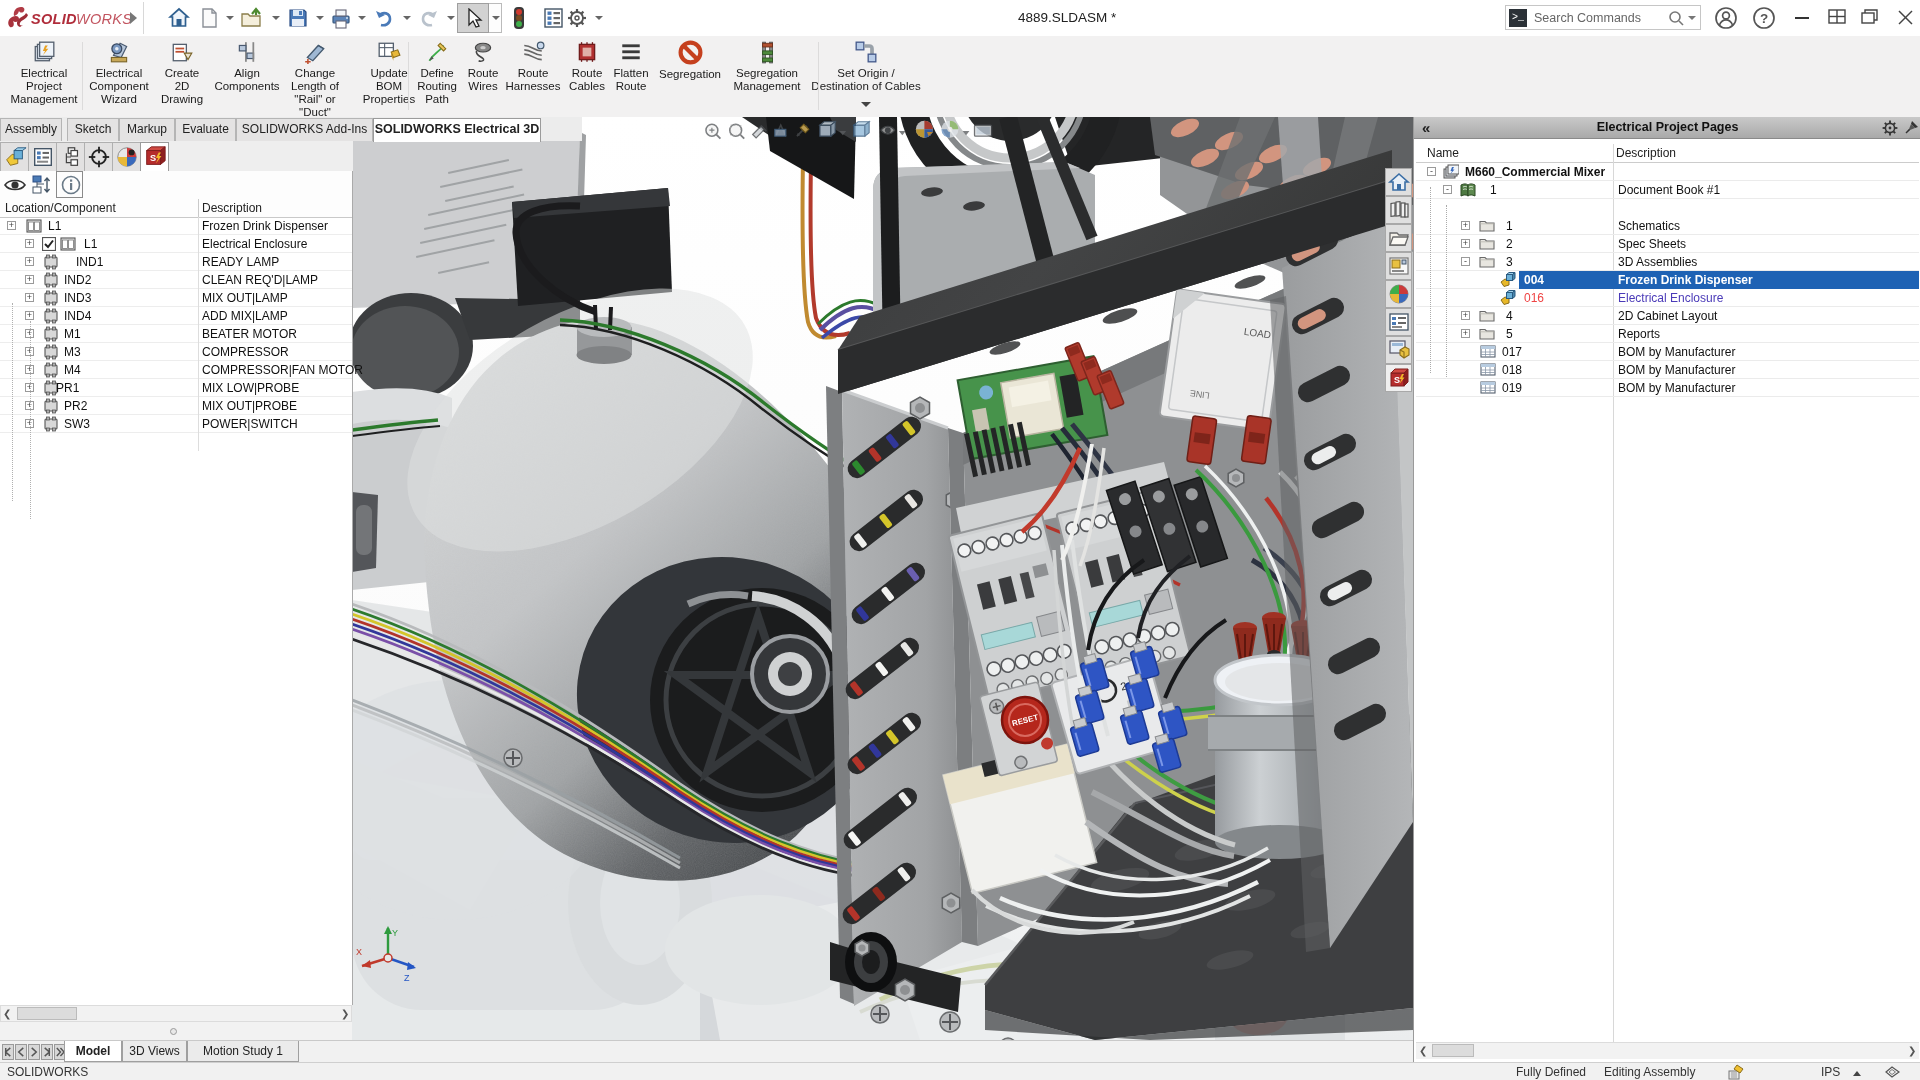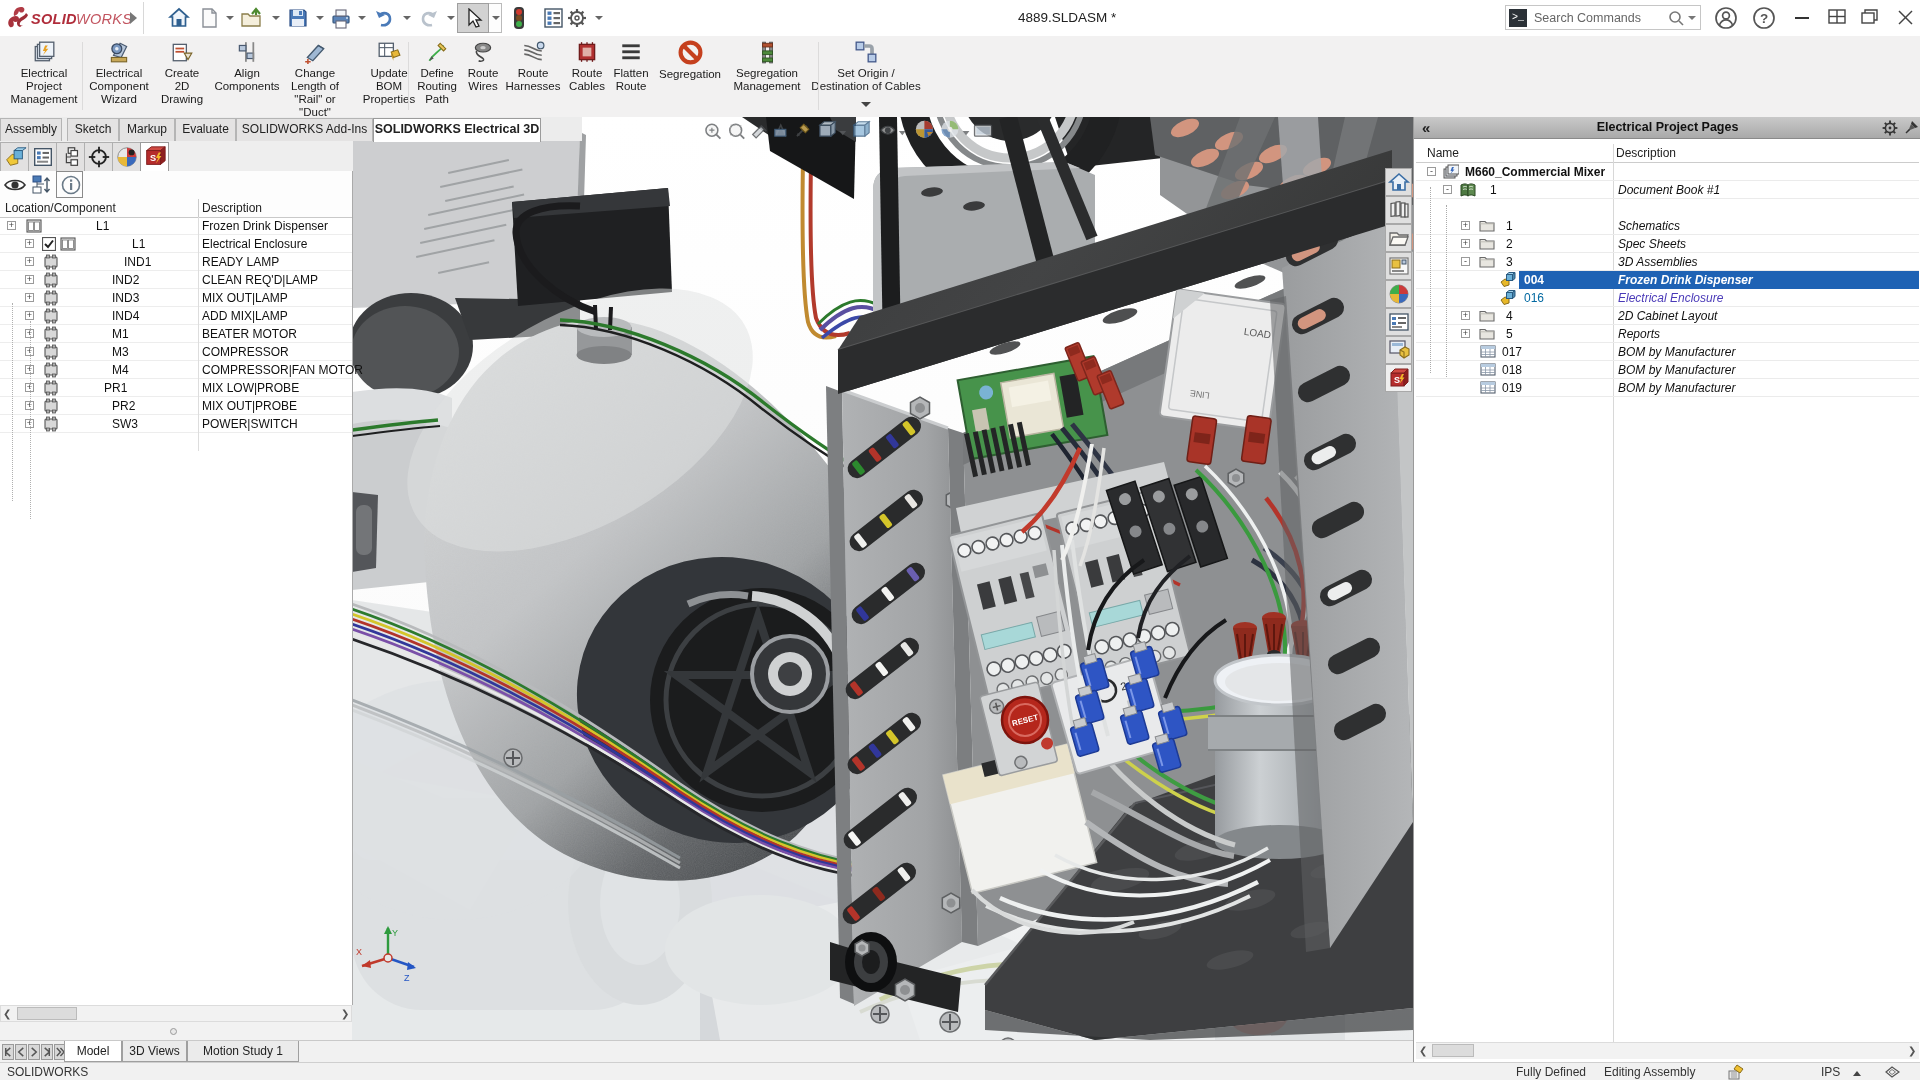--- a/index.html
+++ b/index.html
@@ -20,36 +20,36 @@
   .rtab.active { background:#ffffff; font-weight:bold; font-size:12.5px; border-color:#9b9b9b; height:24px; z-index:3; }
   #leftpanel { position:absolute; left:0; top:141px; width:353px; height:864px; background:#ffffff; border-right:1px solid #aaa; z-index:4; }
   #lp-tabs { position:absolute; left:0; top:0px; width:353px; height:30px; background:#eeeeee; }
   .lptab { position:absolute; top:1px; width:29px; height:29px; background:#e2e1e1; border:1px solid #b0b0b0; border-bottom:none; }
   .lptab.active { background:#fff; height:29px; z-index:2; border-color:#9b9b9b; }
   #lp-bar2 { position:absolute; left:0; top:30px; width:352px; height:28px; background:#fdfdfd; }
   #lp-headers { position:absolute; left:0; top:58px; width:352px; height:19px; background:#fdfdfd; border-bottom:1px solid #c9c9c9; font-size:12px; color:#222; }
   #lp-rows { position:absolute; left:0; top:76px; width:352px; }
   .lrow { position:absolute; left:0; width:352px; height:18px; border-bottom:1px solid #ededed; font-size:12px; color:#111; }
   .lrow .c2 { position:absolute; left:202px; top:2px; white-space:nowrap; }
-  .lrow .lbl { position:absolute; top:2px;margin-left:48px; }
+  .lrow .lbl { position:absolute; top:2px; }
   .pm { position:absolute; top:4px; width:9px; height:9px; border:1px solid #9a9a9a; background:#fff; font-size:9px; line-height:7px; text-align:center; color:#444; }
   .coldiv { position:absolute; left:198px; top:0; width:1px; background:#dddddd; }
   #lp-hscroll { position:absolute; left:0; top:1005px; width:352px; height:17px; background:#f2f2f2; border:1px solid #dcdcdc; }
   #belowpanel { position:absolute; left:0; top:1022px; width:352px; height:18px; background:#f2f2f2; }
   #bottomstrip { position:absolute; left:0; top:1040px; width:1920px; height:22px; background:#f1f1f1; border-top:1px solid #c9c9c9; }
   .btab { position:absolute; top:0px; height:21px; background:#ebebeb; border:1px solid #9f9f9f; border-top:none; font-size:12px; color:#222; line-height:20px; text-align:center; }
-  .btab.active { background:#ffffff; font-weight:normal; }
+  .btab.active { background:#ffffff; font-weight:bold; }
   #statusbar { position:absolute; left:0; top:1062px; width:1920px; height:18px; background:#f1f1f1; border-top:1px solid #cfcfcf; font-size:12px; color:#333; }
   #rightpanel { position:absolute; left:1413px; top:117px; width:507px; height:945px; background:#ffffff; border-left:1px solid #9a9a9a; }
   #rp-header { position:absolute; left:0; top:0; width:507px; height:22px; background:linear-gradient(#c9c9c9,#a9a9a9); border-bottom:1px solid #8a8a8a; }
   #rp-header .ttl { position:absolute; left:0; right:0; top:3px; text-align:center; font-size:12.5px; font-weight:bold; color:#111; }
   #rp-cols { position:absolute; left:2px; top:27px; width:503px; height:19px; font-size:12px; color:#222; border-bottom:1px solid #cccccc; }
   .rrow { position:absolute; left:2px; width:503px; height:18px; font-size:12px; color:#111; border-bottom:1px solid #ebebeb; }
   .rrow .nm { position:absolute; top:2px; white-space:nowrap; }
-  .rrow .dsc { position:absolute; left:202px; top:2px; white-space:nowrap;font-style:italic; }
+  .rrow .dsc { position:absolute; left:202px; top:2px; white-space:nowrap; }
   #rp-coldiv { position:absolute; left:199px; top:27px; width:1px; height:913px; background:#d8d8d8; }
   #rp-hscroll { position:absolute; left:2px; top:925px; width:503px; height:17px; background:#f2f2f2; border-top:1px solid #dcdcdc; }
   #taskstrip { position:absolute; left:1385px; top:168px; width:28px; height:230px; }
   .tsbtn { position:absolute; left:0; width:27px; height:28px; background:#dfdfdf; border:1px solid #a8a8a8; }
 </style>
 </head>
 <body>
 <div id="app">
 <svg class="abs" style="left:352px;top:117px" width="1061" height="923" viewBox="352 117 1061 923">
 <defs>
@@ -1279,21 +1279,21 @@
 <span class="nm" style="left:108px;font-weight:bold;color:#fff;">004</span>
 <span class="dsc" style="color:#fff;font-weight:bold;">Frozen Drink Dispenser</span>
 </div>
 <div class="rrow" style="top:172px">
 <svg class="abs" style="left:82px;top:0px" width="18" height="17" viewBox="0 0 18 17">
           <path d="M3 11 L7 8 L11 9.5 L11 14 L6 15.5 Z" fill="#e8b828" stroke="#8a6d1d" stroke-width="1"></path>
           <rect x="8.5" y="3.5" width="6" height="6" fill="#6ab0d8" stroke="#2a5a80" stroke-width="1"></rect>
           <path d="M8.5 3.5 L11 1.5 L17 1.5 L14.5 3.5 Z" fill="#9ed0ea" stroke="#2a5a80" stroke-width="1"></path>
           <path d="M14.5 3.5 L17 1.5 L17 7.5 L14.5 9.5 Z" fill="#4a88ae" stroke="#2a5a80" stroke-width="1"></path>
         </svg>
-<span class="nm" style="left:108px;color:#0369a1;">016</span>
+<span class="nm" style="left:108px;color:#ef4444;">016</span>
 <span class="dsc" style="color:#4a3ab8;">Electrical Enclosure</span>
 </div>
 <div class="rrow" style="top:190px">
 <div class="pm" style="left:45px;top:4px">+</div>
 <svg class="abs" style="left:62px;top:0px" width="18" height="17" viewBox="0 0 18 17">
           <path d="M2 4.5 H7 L8.5 6 H16 V14 H2 Z" fill="#e8e6e0" stroke="#6a6a6a" stroke-width="1.1"></path>
           <path d="M2 6.8 H16" stroke="#b8b5ae" stroke-width="0.8"></path>
         </svg>
 <span class="nm" style="left:90px;">4</span>
 <span class="dsc" style="">2D Cabinet Layout</span>

